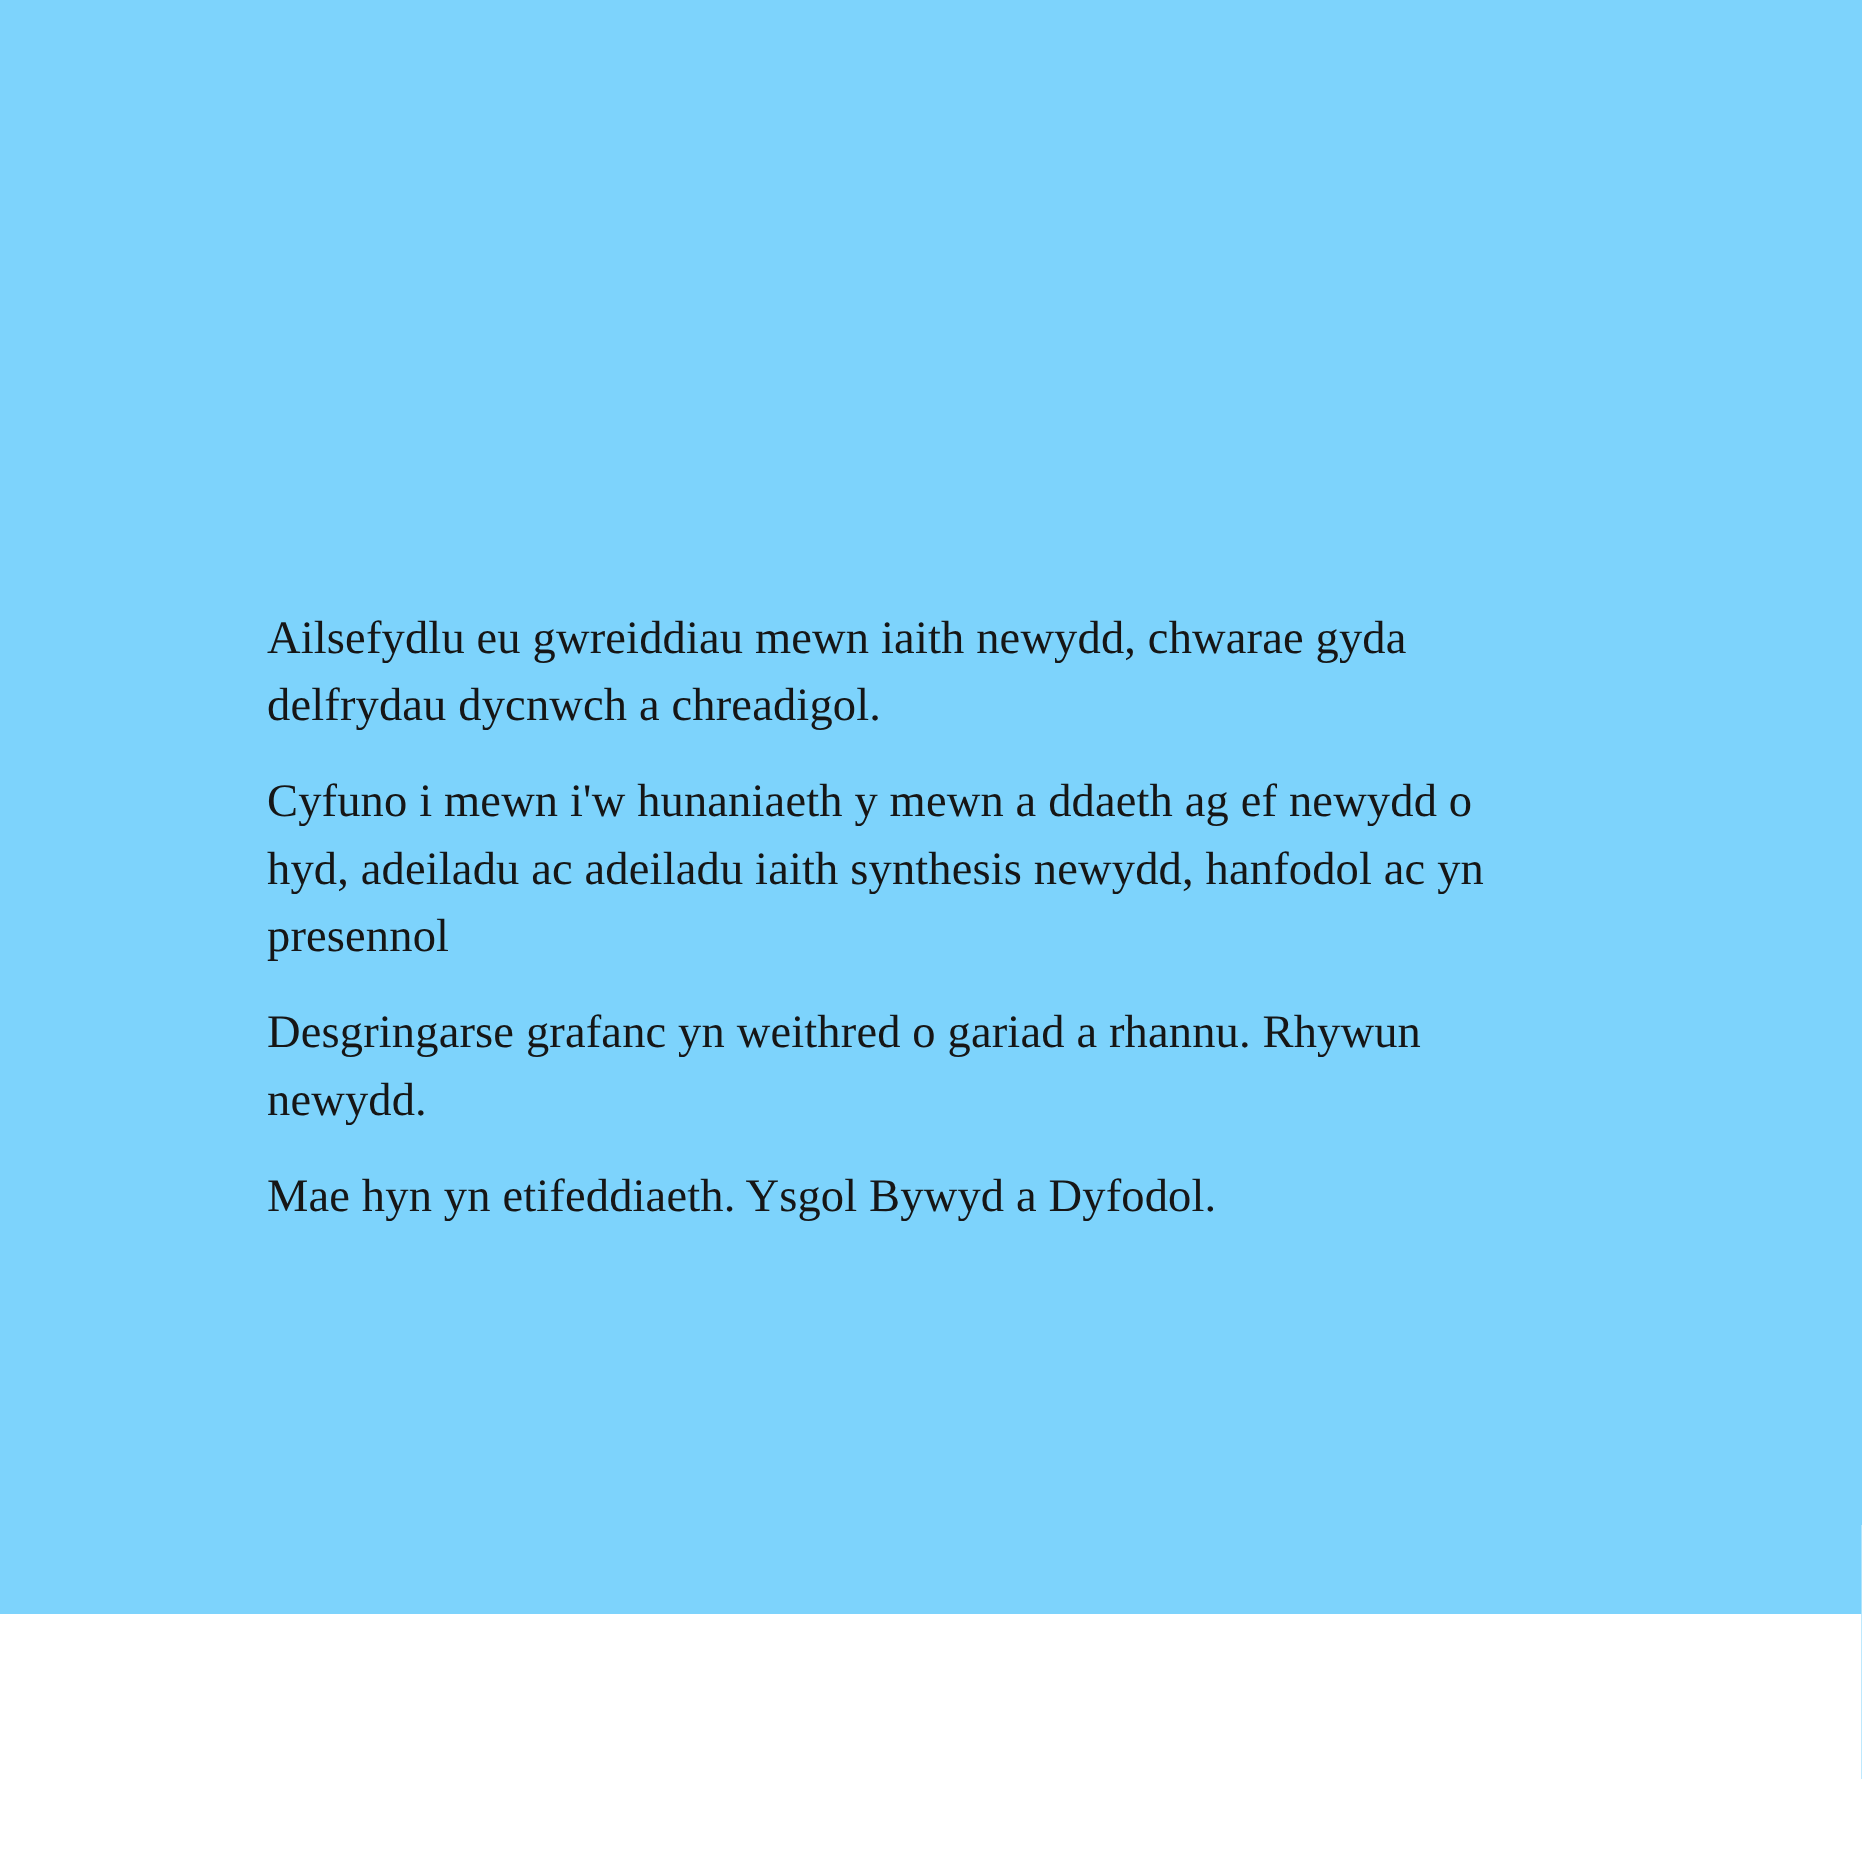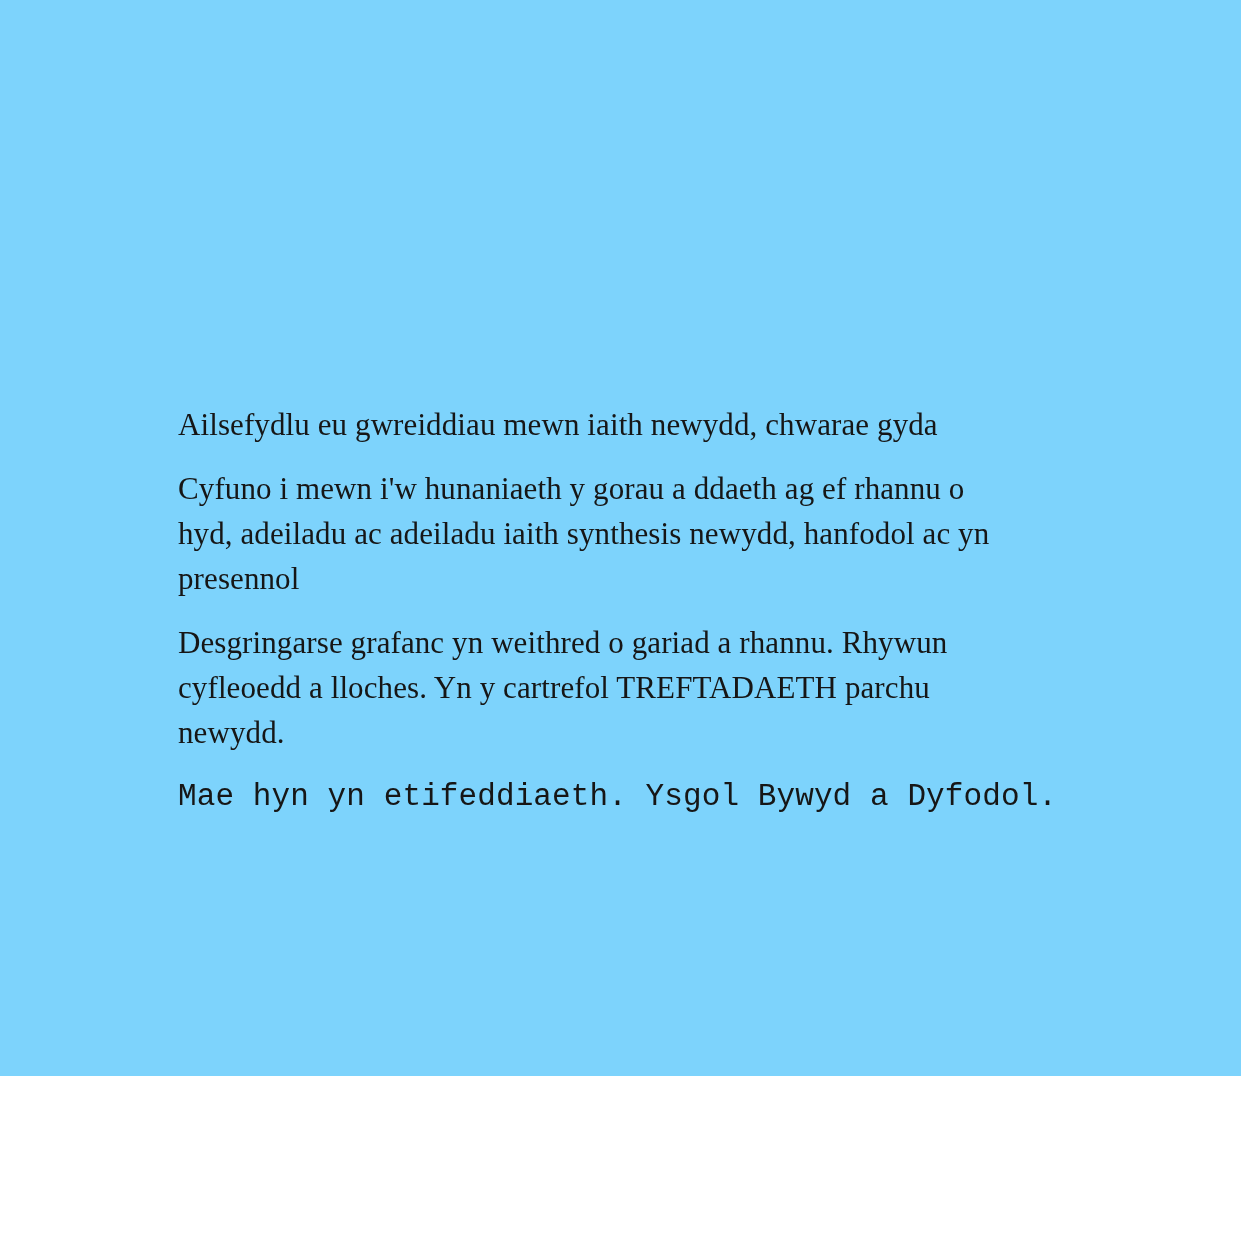--- a/index.html
+++ b/index.html
@@ -24,45 +24,44 @@
     font-family: "Liberation Serif", "DejaVu Serif", serif;
     font-size: 31px;
     line-height: 45px;
     letter-spacing: 0.1px;
   }
   .paragraph {
     margin: 0 0 19px 0;
   }
   .paragraph:last-child {
     margin-bottom: 12px;
-    font-family: Liberation Mono, monospace;
   }
   .text-line {
     white-space: nowrap;
   }
 </style>
 </head>
 <body>
 
 <div class="page">
   <div class="text-block">
 
     <div class="paragraph">
       <div class="text-line">Ailsefydlu eu gwreiddiau mewn iaith newydd, chwarae gyda</div>
+      <div class="text-line">delfrydau dycnwch a chreadigol.</div>
     </div>
 
     <div class="paragraph">
-      <div class="text-line">Cyfuno i mewn i'w hunaniaeth y gorau a ddaeth ag ef rhannu o</div>
+      <div class="text-line">Cyfuno i mewn i'w hunaniaeth y mewn a ddaeth ag ef newydd o</div>
       <div class="text-line">hyd, adeiladu ac adeiladu iaith synthesis newydd, hanfodol ac yn</div>
       <div class="text-line">presennol</div>
     </div>
 
     <div class="paragraph">
       <div class="text-line">Desgringarse grafanc yn weithred o gariad a rhannu. Rhywun</div>
-      <div class="text-line">cyfleoedd a lloches. Yn y cartrefol TREFTADAETH parchu</div>
       <div class="text-line">newydd.</div>
     </div>
 
     <div class="paragraph">
       <div class="text-line">Mae hyn yn etifeddiaeth. Ysgol Bywyd a Dyfodol.</div>
     </div>
 
   </div>
 </div>
 

